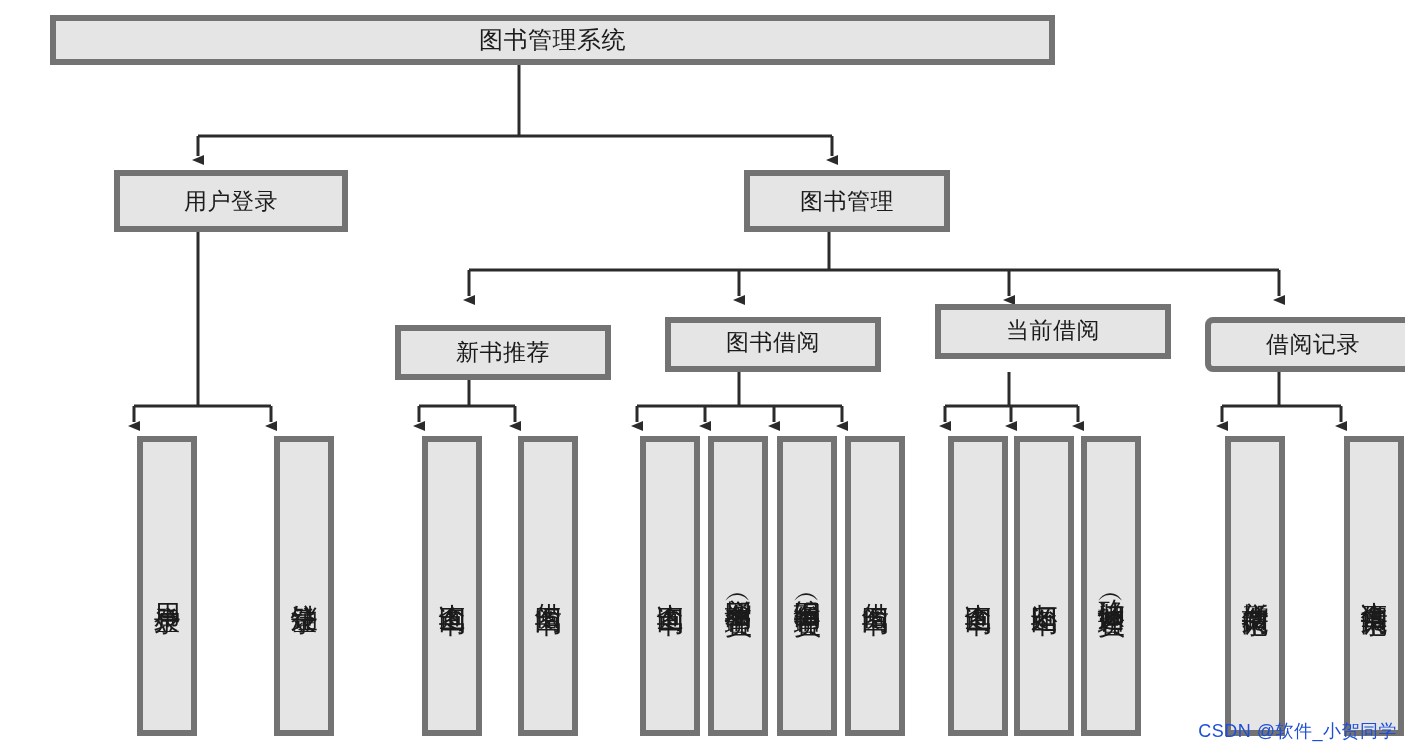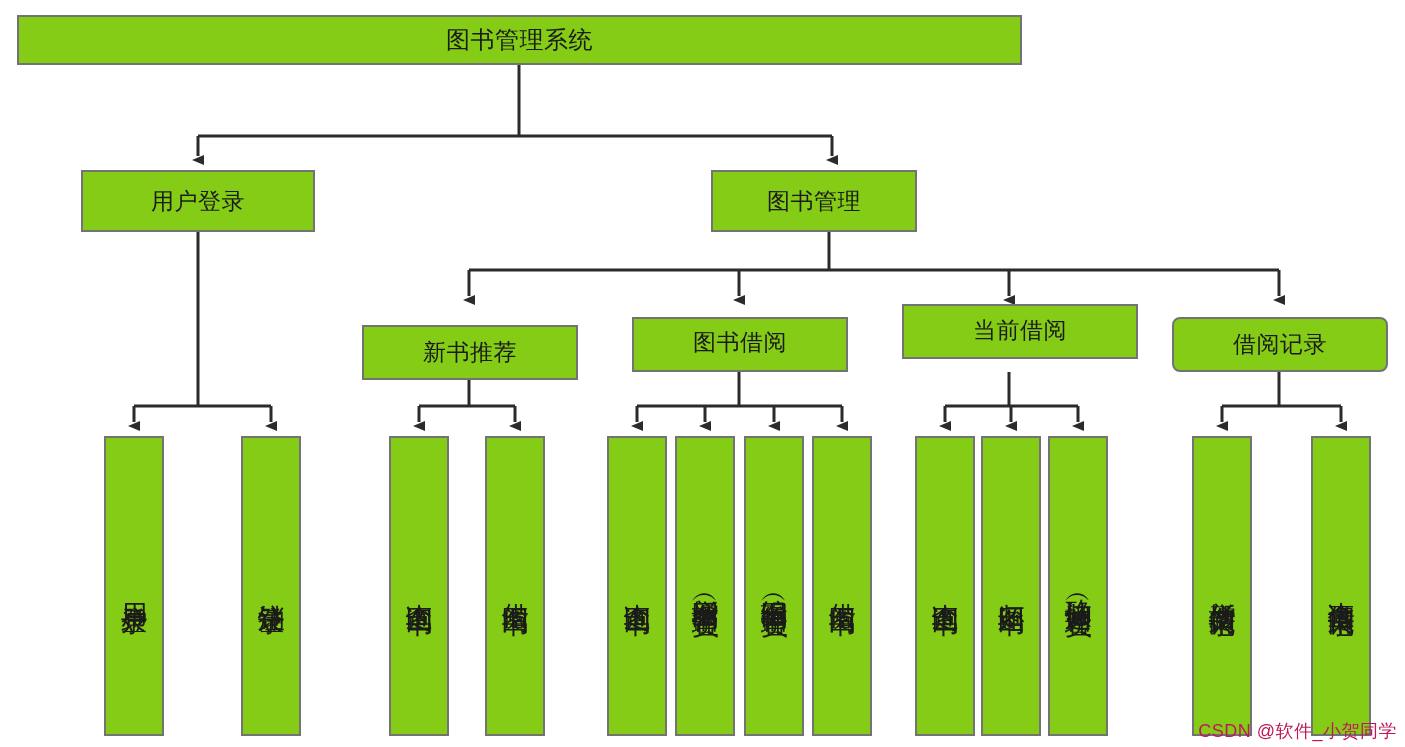--- a/index.html
+++ b/index.html
@@ -21,26 +21,27 @@
     position: absolute;
     left: 0;
     top: 0;
     width: 1405px;
     height: 747px;
     pointer-events: none;
   }
   .node {
     position: absolute;
     box-sizing: border-box;
-    border: 2px solid #737373;
-    background: #84cc16;
+    border: 6px solid #737373;
+    background: #e5e5e5;
     display: flex;
     align-items: center;
     justify-content: center;
     color: #1b1b1b;
+    margin-left: 33px;
   }
   .node .lbl {
     display: block;
     text-align: center;
     line-height: 1.22;
     letter-spacing: 0.5px;
   }
   
   .node.h .lbl {
     font-size: 23px;
@@ -61,21 +62,21 @@
     font-size: 27px;
     line-height: 1.05;
     letter-spacing: 2px;
     max-height: 286px;
   }
   .watermark {
     position: absolute;
     right: 8px;
     bottom: 4px;
     font-size: 18px;
-    color: #be185d;
+    color: #1d4ed8;
     white-space: nowrap;
     letter-spacing: 0.5px;
   }
 </style>
 </head>
 <body>
 
 <div id="canvas">
 
   <svg class="edges" viewBox="0 0 1405 747" xmlns="http://www.w3.org/2000/svg">

